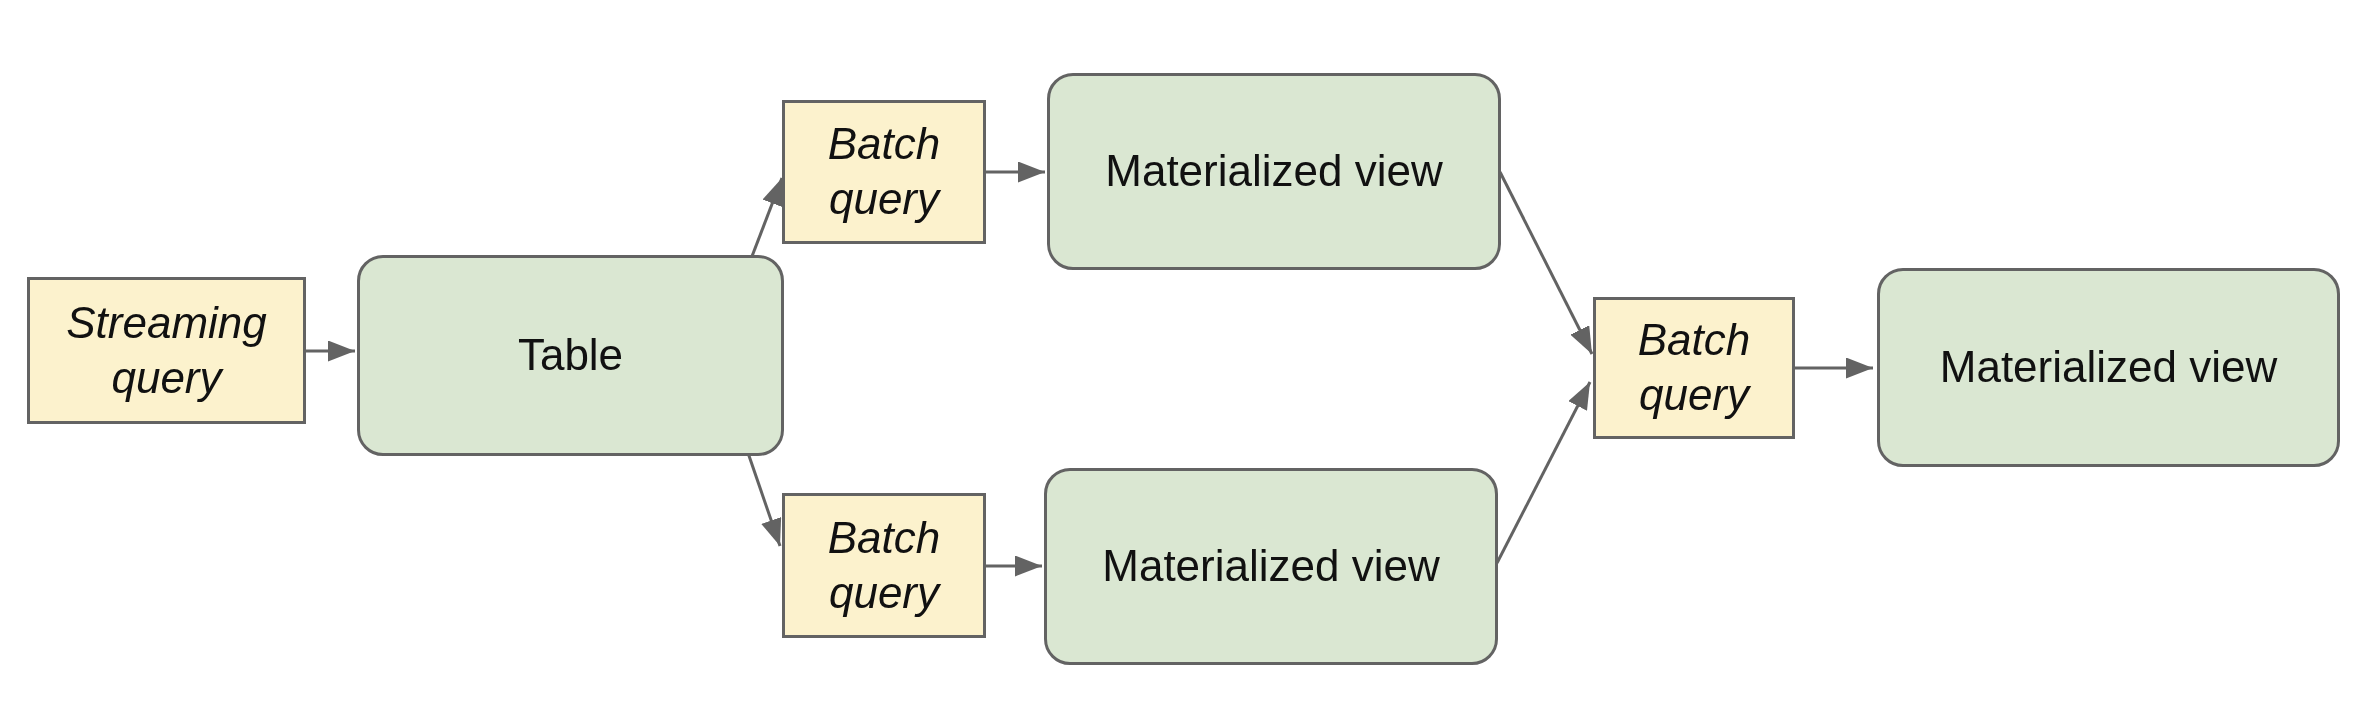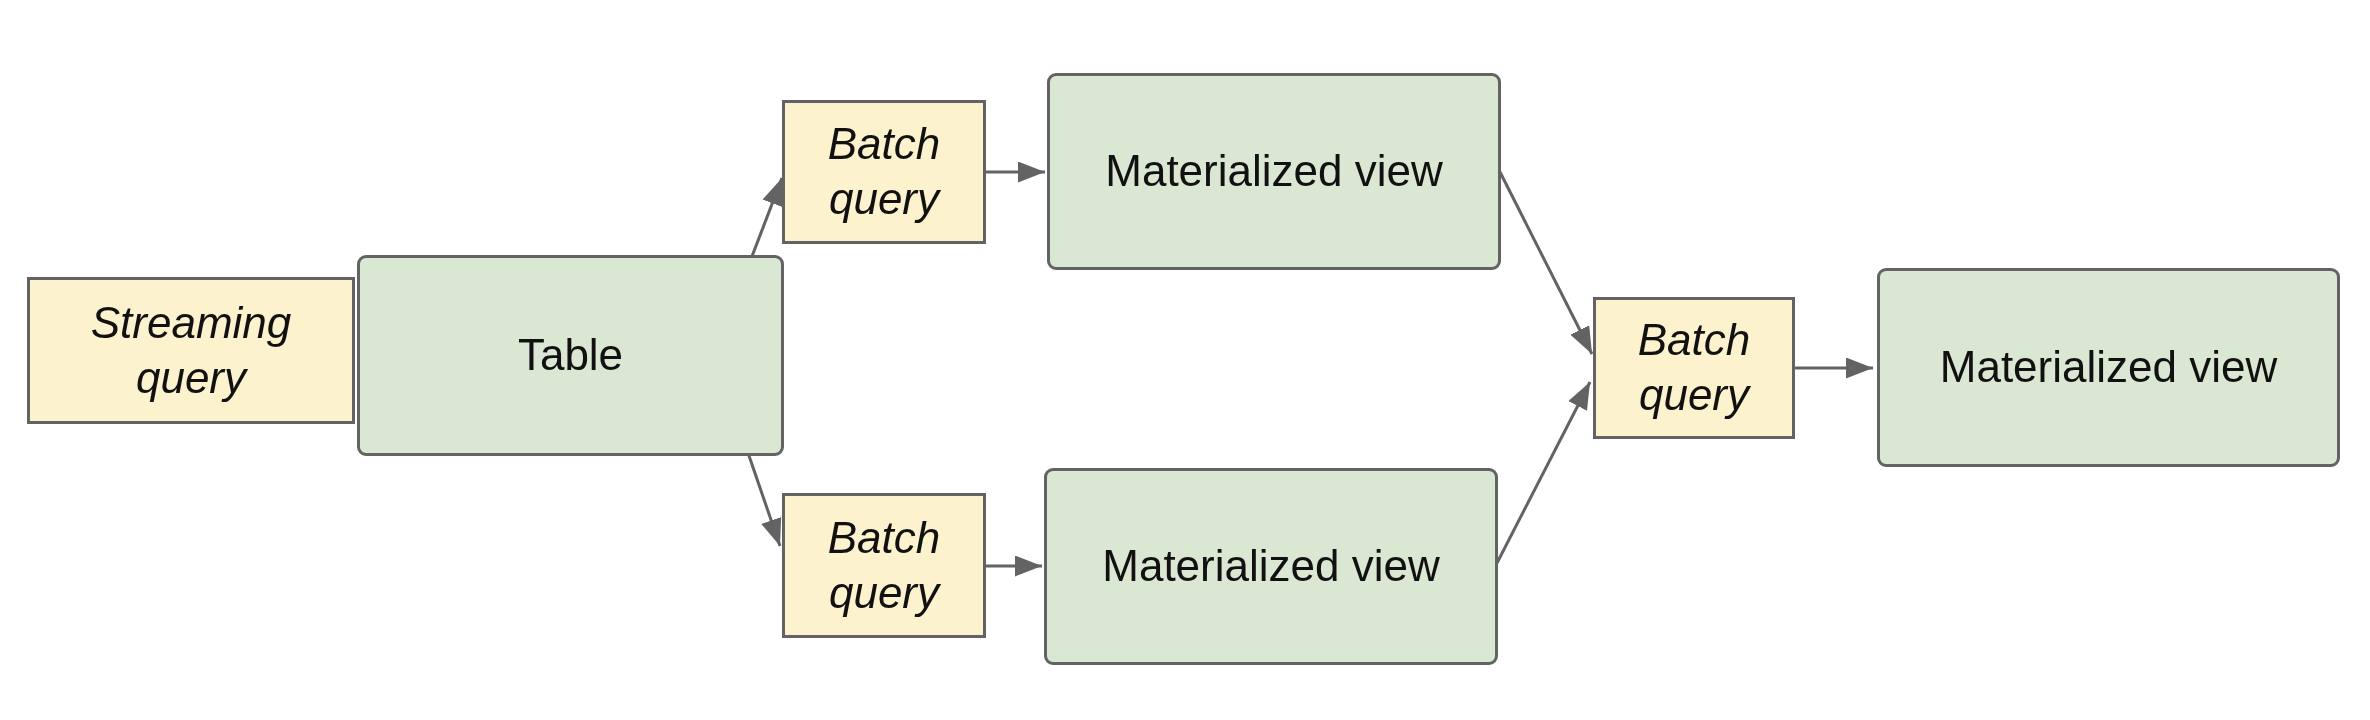--- a/index.html
+++ b/index.html
@@ -15,22 +15,22 @@
   .edges{position:absolute;left:0;top:0;width:2370px;height:720px;}
   .edges line{stroke:var(--arrow);stroke-width:3;}
   .node{
     position:absolute; box-sizing:border-box;
     border:3px solid var(--node-border);
     display:flex; align-items:center; justify-content:center;
     text-align:center; color:var(--text);
     font-size:44px; line-height:1.24; letter-spacing:0;
   }
   .node.query{background:var(--query-fill); border-radius:0;font-style:italic;}
-  .node.store{background:var(--store-fill); border-radius:9px;align-items:center;}
-  .n1{left:27px;  top:277px; width:328px; height:147px;}
+  .node.store{background:var(--store-fill); border-radius:26px;align-items:center;}
+  .n1{left:27px;  top:277px; width:279px; height:147px;}
   .n2{left:357px; top:255px; width:427px; height:201px;}
   .n3{left:782px; top:100px; width:204px; height:144px;}
   .n4{left:1047px;top:73px;  width:454px; height:197px;}
   .n5{left:782px; top:493px; width:204px; height:145px;}
   .n6{left:1044px;top:468px; width:454px; height:197px;}
   .n7{left:1593px;top:297px; width:202px; height:142px;}
   .n8{left:1877px;top:268px; width:463px; height:199px;}
   .label{display:block; padding:0 14px;}
 </style>
 </head>

